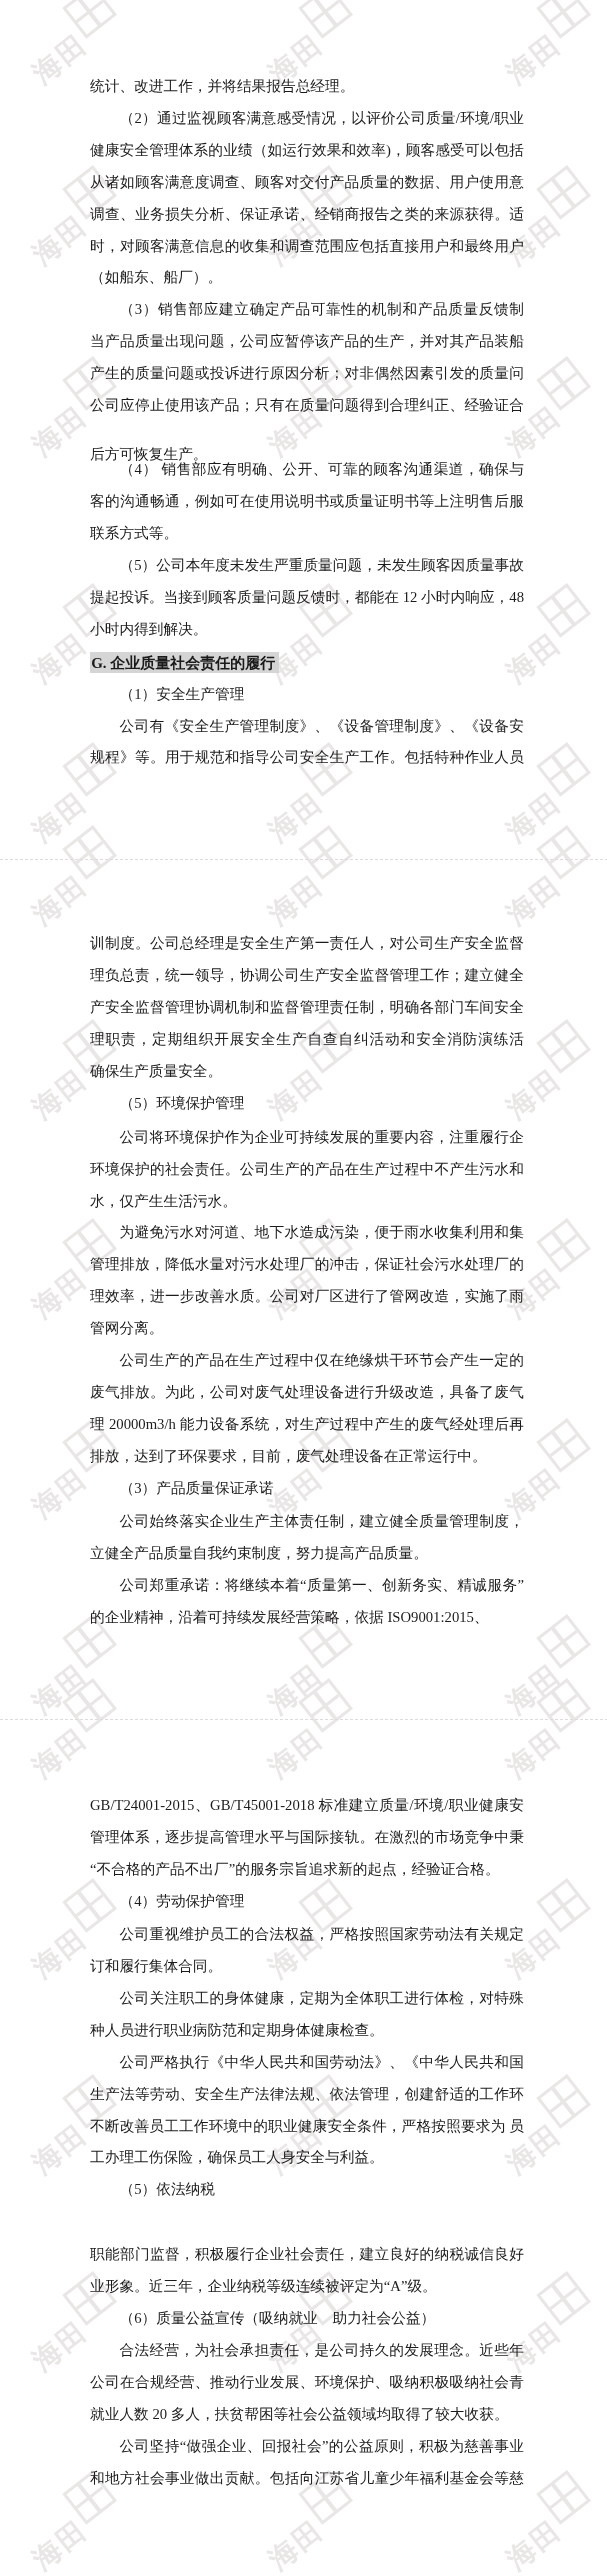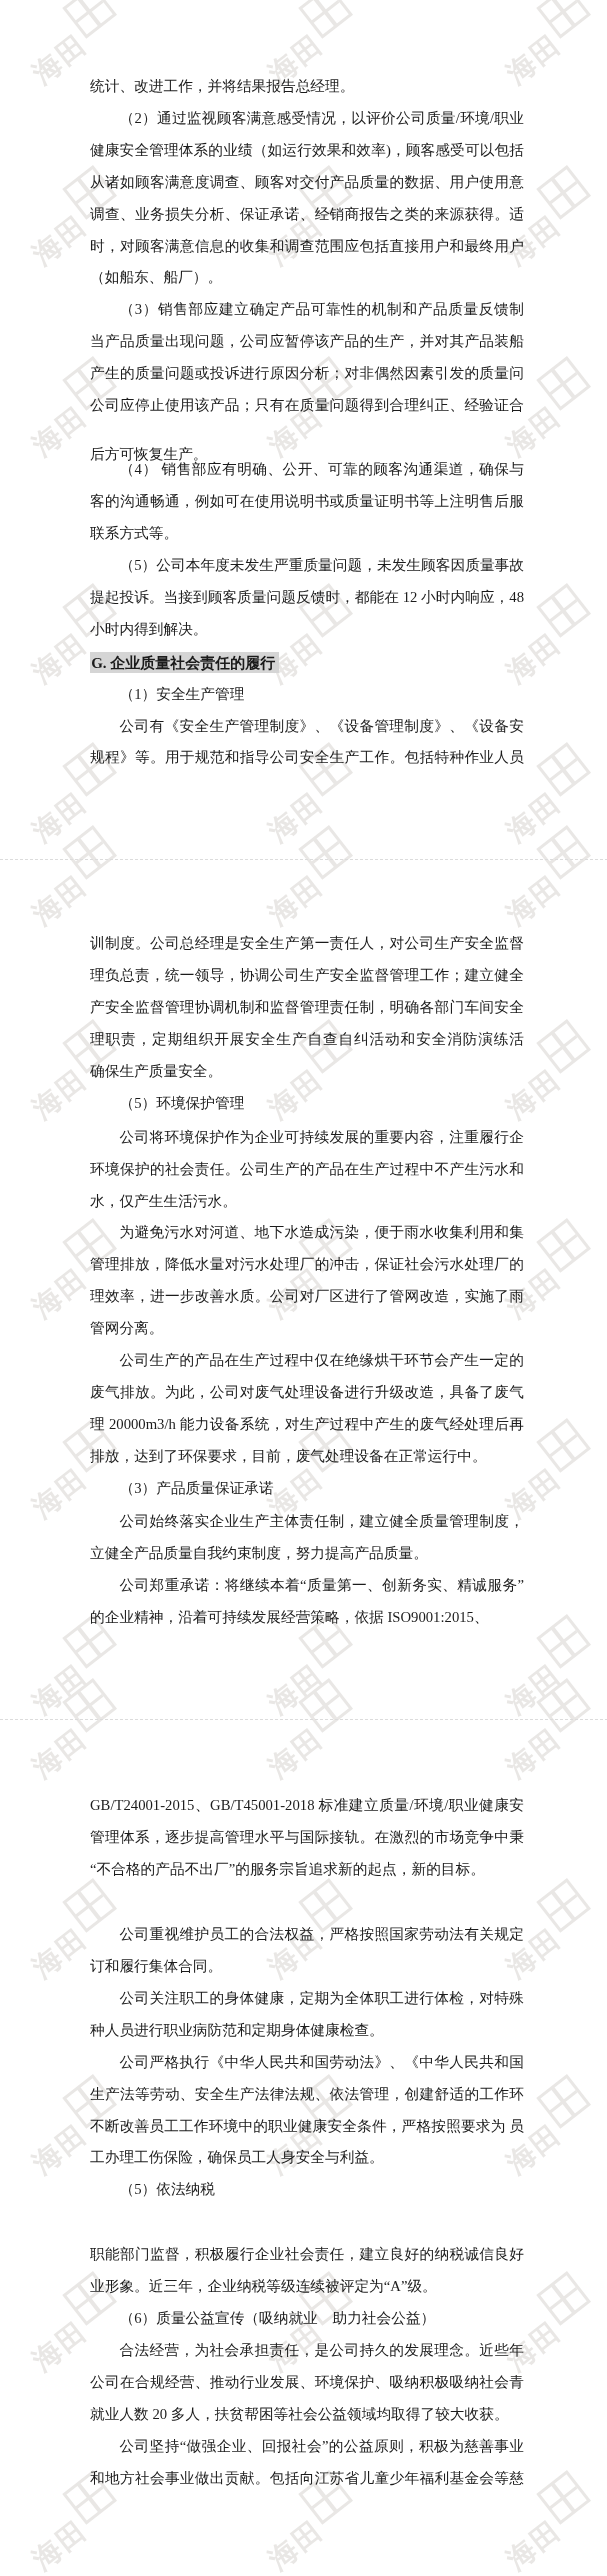--- a/index.html
+++ b/index.html
@@ -268,21 +268,22 @@
     <div class="line jus" style="top: 1376px;">废气排放。为此，公司对废气处理设备进行升级改造，具备了废气处</div>
     <div class="line jus" style="top: 1408px;">理 20000m3/h 能力设备系统，对生产过程中产生的废气经处理后再</div>
     <div class="line" style="top: 1440px;">排放，达到了环保要求，目前，废气处理设备在正常运行中。</div>
     <div class="line ind" style="top: 1472px;">（3）产品质量保证承诺</div>
     <div class="line ind jus" style="top: 1505px;">公司始终落实企业生产主体责任制，建立健全质量管理制度，建</div>
     <div class="line" style="top: 1537px;">立健全产品质量自我约束制度，努力提高产品质量。</div>
     <div class="line ind jus" style="top: 1569px;">公司郑重承诺：将继续本着“质量第一、创新务实、精诚服务”</div>
     <div class="line" style="top: 1601px;">的企业精神，沿着可持续发展经营策略，依据 ISO9001:2015、</div>
     <div class="line jus" style="top: 1789px;">GB/T24001-2015、GB/T45001-2018 标准建立质量/环境/职业健康安全</div>
     <div class="line jus" style="top: 1821px;">管理体系，逐步提高管理水平与国际接轨。在激烈的市场竞争中秉承</div>
-    <div class="line" style="top: 1853px;">“不合格的产品不出厂”的服务宗旨追求新的起点，新的目标。</div>
+    <div class="line" style="top: 1853px;">“不合格的产品不出厂”的服务宗旨追求新的起点，经验证合格。</div>
+    <div class="line ind" style="top: 1885px;">（4）劳动保护管理</div>
     <div class="line ind jus" style="top: 1918px;">公司重视维护员工的合法权益，严格按照国家劳动法有关规定制</div>
     <div class="line" style="top: 1950px;">订和履行集体合同。</div>
     <div class="line ind jus" style="top: 1982px;">公司关注职工的身体健康，定期为全体职工进行体检，对特殊工</div>
     <div class="line" style="top: 2014px;">种人员进行职业病防范和定期身体健康检查。</div>
     <div class="line ind jus" style="top: 2046px;">公司严格执行《中华人民共和国劳动法》、《中华人民共和国安全</div>
     <div class="line jus" style="top: 2078px;">生产法等劳动、安全生产法律法规、依法管理，创建舒适的工作环境，</div>
     <div class="line jus" style="top: 2110px;">不断改善员工工作环境中的职业健康安全条件，严格按照要求为 员</div>
     <div class="line" style="top: 2141px;">工办理工伤保险，确保员工人身安全与利益。</div>
     <div class="line ind" style="top: 2173px;">（5）依法纳税</div>
     <div class="line jus" style="top: 2238px;">职能部门监督，积极履行企业社会责任，建立良好的纳税诚信良好企</div>

